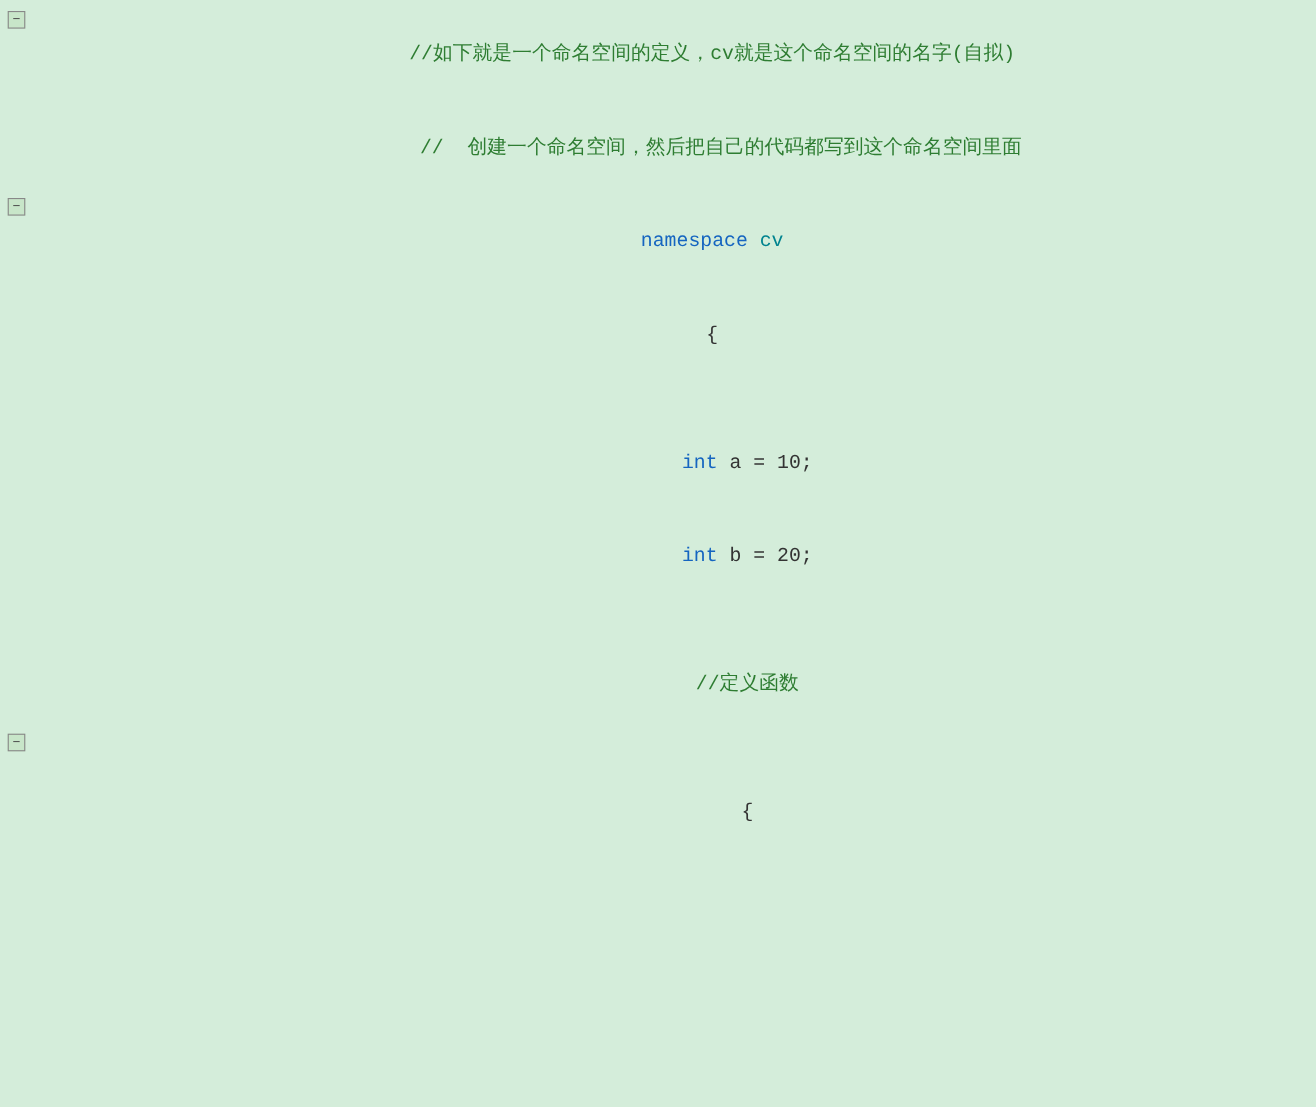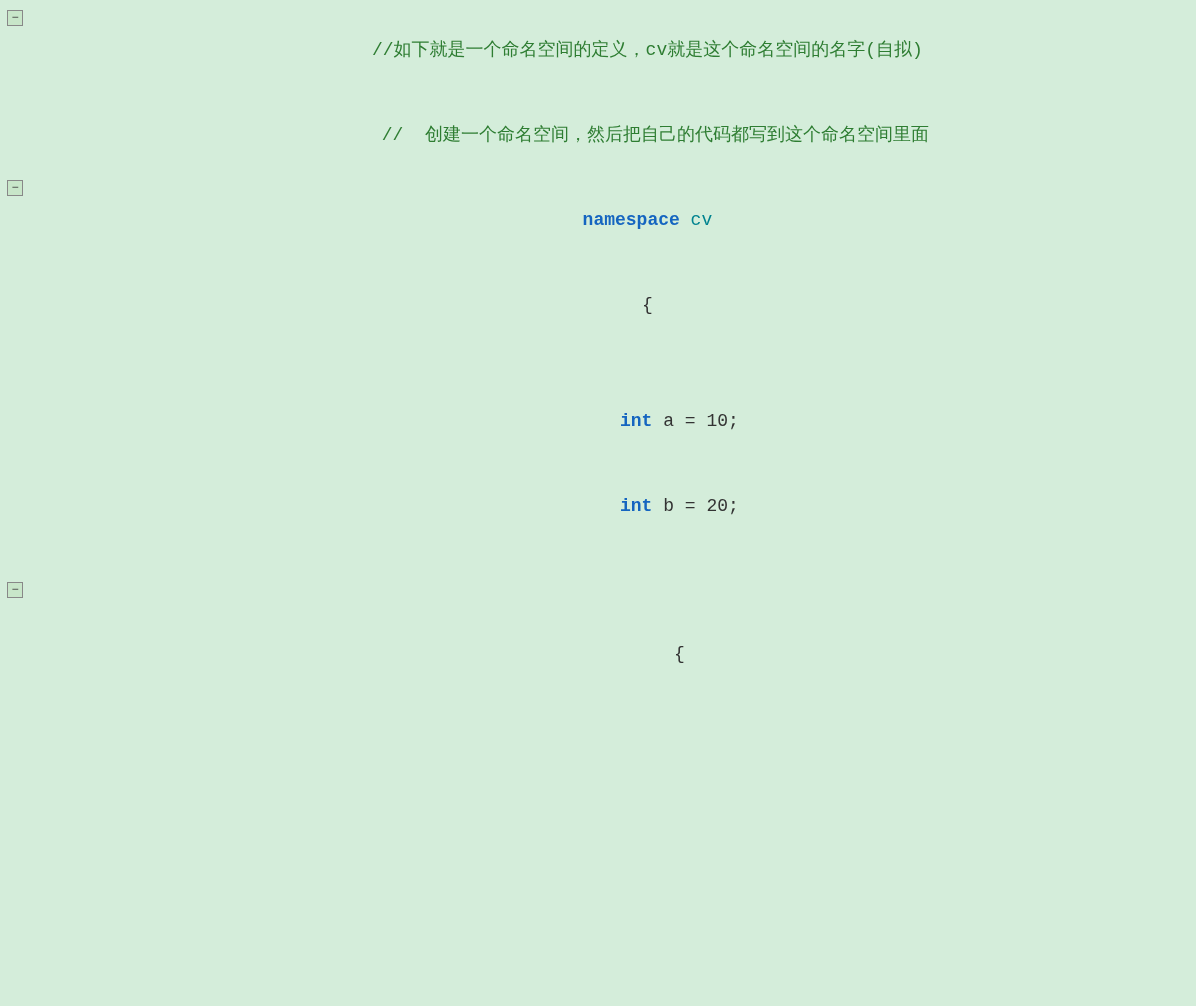--- a/index.html
+++ b/index.html
@@ -57,21 +57,21 @@
       font-size: 12px;
       color: #444;
     }
 
     .code-content {
       flex: 1;
       padding-left: 4px;
       white-space: pre;
       text-align: center;
     }
-    .c-keyword { color: #1565c0; font-weight: bold; }
+    .c-keyword { color: #1565c0; font-weight: normal; }
     .c-teal { color: #00838f; margin-top: 30px; }
     .c-comment { color: #2e7d32; }
     .c-white { color: #333; }
   </style>
 </head>
 <body>
 
 <div class="code-container">
 
   <div class="code-line">
@@ -142,20 +142,30 @@
   </div>
 
   <div class="code-line" style="min-height:28px;">
     <div class="fold-indicator"></div>
     <div style="width:16px; min-width:16px; position:relative;">
       <div style="position:absolute; left:7px; top:0; bottom:0; width:1px; background:#90b890;"></div>
     </div>
     <div class="code-content">&nbsp;</div>
   </div>
 
+  <div class="code-line">
+    <div class="fold-indicator"></div>
+    <div style="width:16px; min-width:16px; position:relative;">
+      <div style="position:absolute; left:7px; top:0; bottom:0; width:1px; background:#90b890;"></div>
+    </div>
+    <div style="width:48px; min-width:48px;"></div>
+    <div class="code-content">
+      <span class="c-comment">//定义函数</span>
+    </div>
+  </div>
 
   <div class="code-line">
     <div class="fold-indicator">
       <div class="fold-box">−</div>
     </div>
     <div style="width:16px; min-width:16px; position:relative;">
       <div style="position:absolute; left:7px; top:0; bottom:0; width:1px; background:#90b890;"></div>
     </div>
     <div style="width:48px; min-width:48px;"></div>
   </div>

